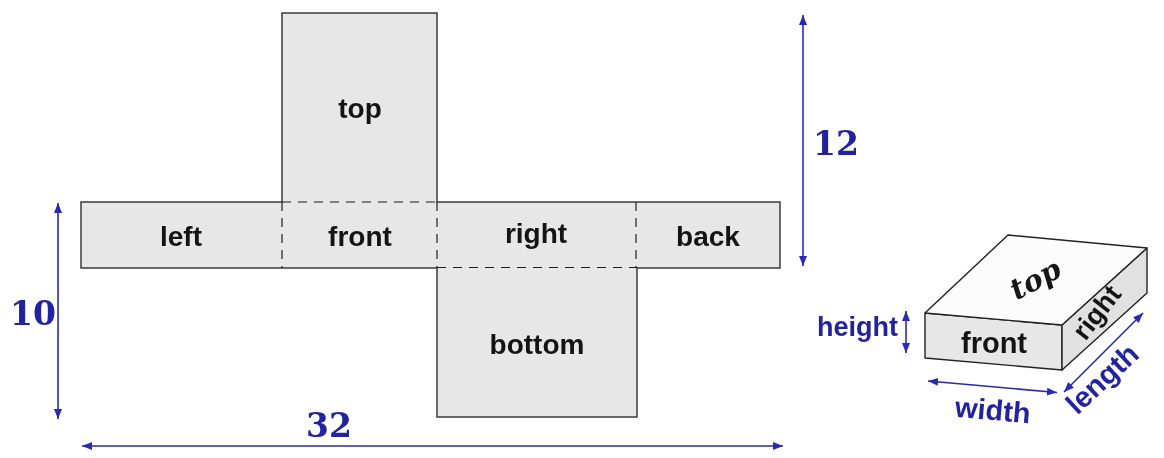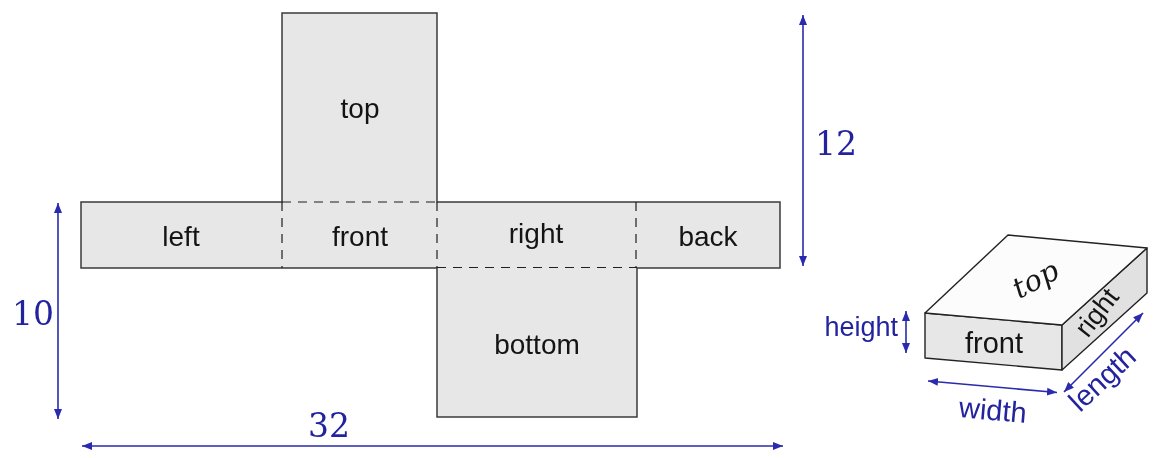--- a/index.html
+++ b/index.html
@@ -2,20 +2,21 @@
 <html><head>
 <meta charset="utf-8">
 <style>
   html,body{margin:0;padding:0;background:#ffffff;}
   .canvas{
     position:relative;
     width:1164px;height:458px;
     background:#ffffff;
     font-family:"Liberation Sans",sans-serif;
     overflow:hidden;
+    font-weight:bold;
   }
   svg{position:absolute;left:0;top:0;}
   .lbl{font-family:"Liberation Sans",sans-serif;fill:#141414;font-size:28px;}
   .blbl{font-family:"Liberation Sans",sans-serif;fill:#23239f;font-size:27px;}
   .num{font-family:"DejaVu Serif",serif;fill:#23239f;font-size:33px;}
   .toplbl{font-family:"DejaVu Serif",serif;font-style:italic;fill:#161616;font-size:29px;}
   .edge{stroke:#3b3b3b;stroke-width:1.5;}
   .fold{stroke:#1f1f1f;stroke-width:1.2;stroke-dasharray:9 7;fill:none;}
   .dim{stroke:#2a2aae;stroke-width:1.6;fill:none;}
 </style>

